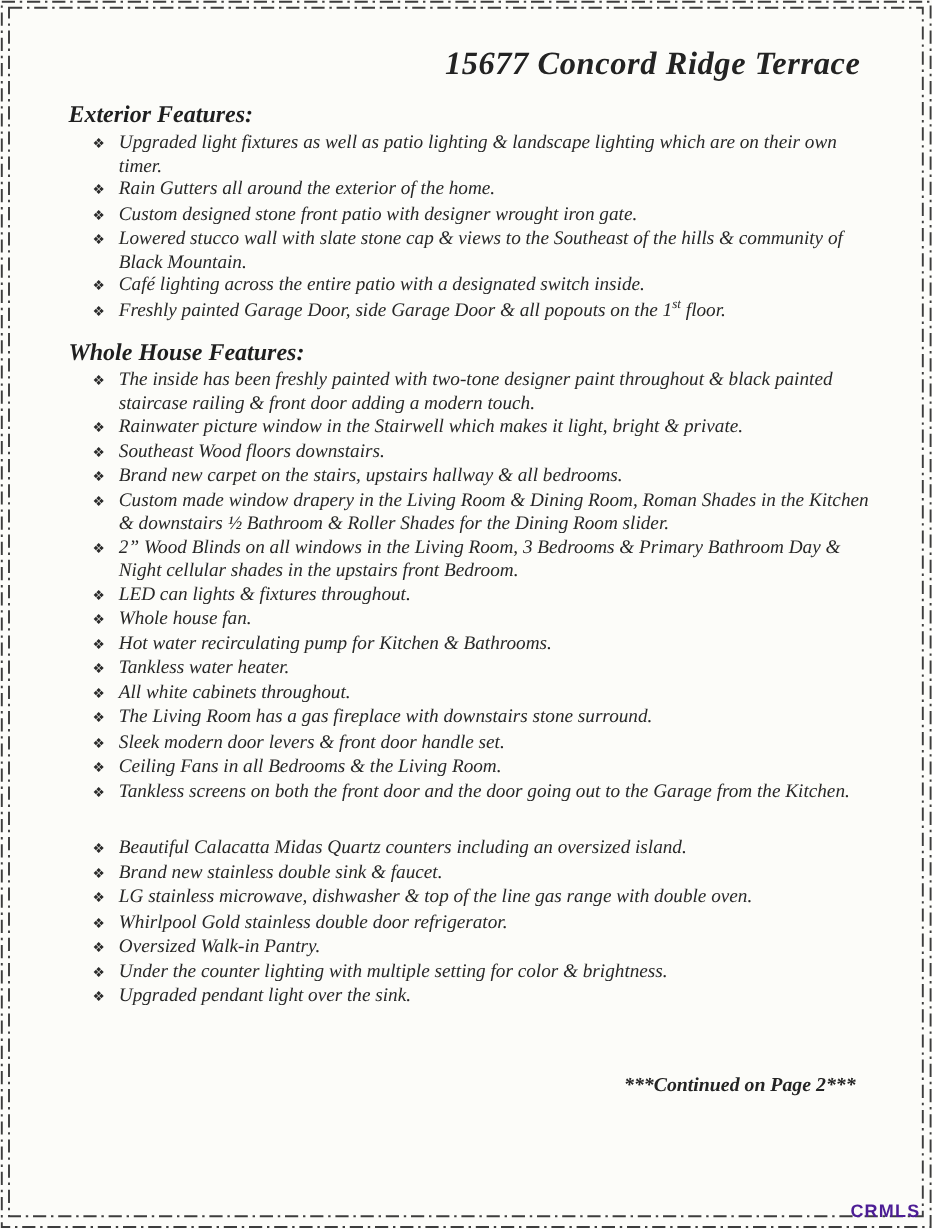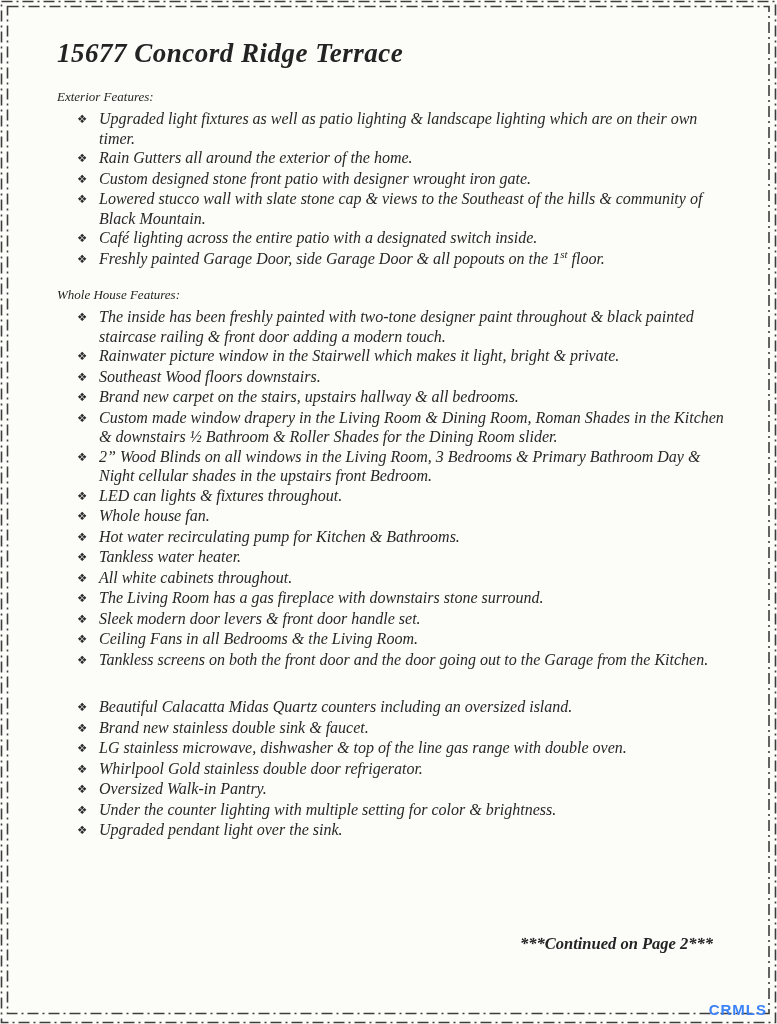--- a/index.html
+++ b/index.html
@@ -22,34 +22,34 @@
     inset: 0;
     pointer-events: none;
   }
   .content {
     position: absolute;
     left: 57px;
     right: 50px;
     top: 36px;
   }
   .title-block {
-    text-align: left;
+    text-align: right;
     font-size: 27px;
     line-height: 35px;
     font-weight: 600;
     letter-spacing: 0.5px;
     color: #232323;
     margin-bottom: 12px;
     margin-right: 10px;
   }
   .section { margin-top: 15px; }
   .section.extra-gap { margin-top: 27px; }
   .section-heading {
-    font-size: 13px;
-    font-weight: normal;
+    font-size: 20px;
+    font-weight: bold;
     line-height: 21px;
     color: #1f1f1f;
     margin: 0 0 2px 0;
   }
   ul.feature-list {
     list-style: none;
     margin: 0;
     padding: 0 0 0 20px;
   }
   ul.feature-list li {
@@ -75,32 +75,31 @@
     line-height: 0;
   }
   .footer-note {
     position: absolute;
     top: 894px;
     right: 64px;
     font-size: 16.5px;
     font-weight: bold;
     font-style: italic;
     color: #242424;
-    margin-top: 40px;
   }
   .watermark {
     position: absolute;
     right: 10px;
     bottom: 6px;
     font-family: "Liberation Sans", sans-serif;
     font-style: normal;
     font-weight: bold;
     font-size: 15px;
     letter-spacing: 1px;
-    color: #3b82f6;
+    color: #4c1d95;
   }
 </style>
 </head>
 <body>
 
 <div class="page">
 
   <svg class="frame-svg" width="777" height="1024" viewBox="0 0 777 1024">
     <rect x="1.5" y="1.5" width="774" height="1021" fill="none" stroke="#3d3d3d" stroke-width="1.6" stroke-dasharray="11 4 2 4"></rect>
     <rect x="7.5" y="6.5" width="761.5" height="1007" fill="none" stroke="#3d3d3d" stroke-width="1.6" stroke-dasharray="11 4 2 4"></rect>

